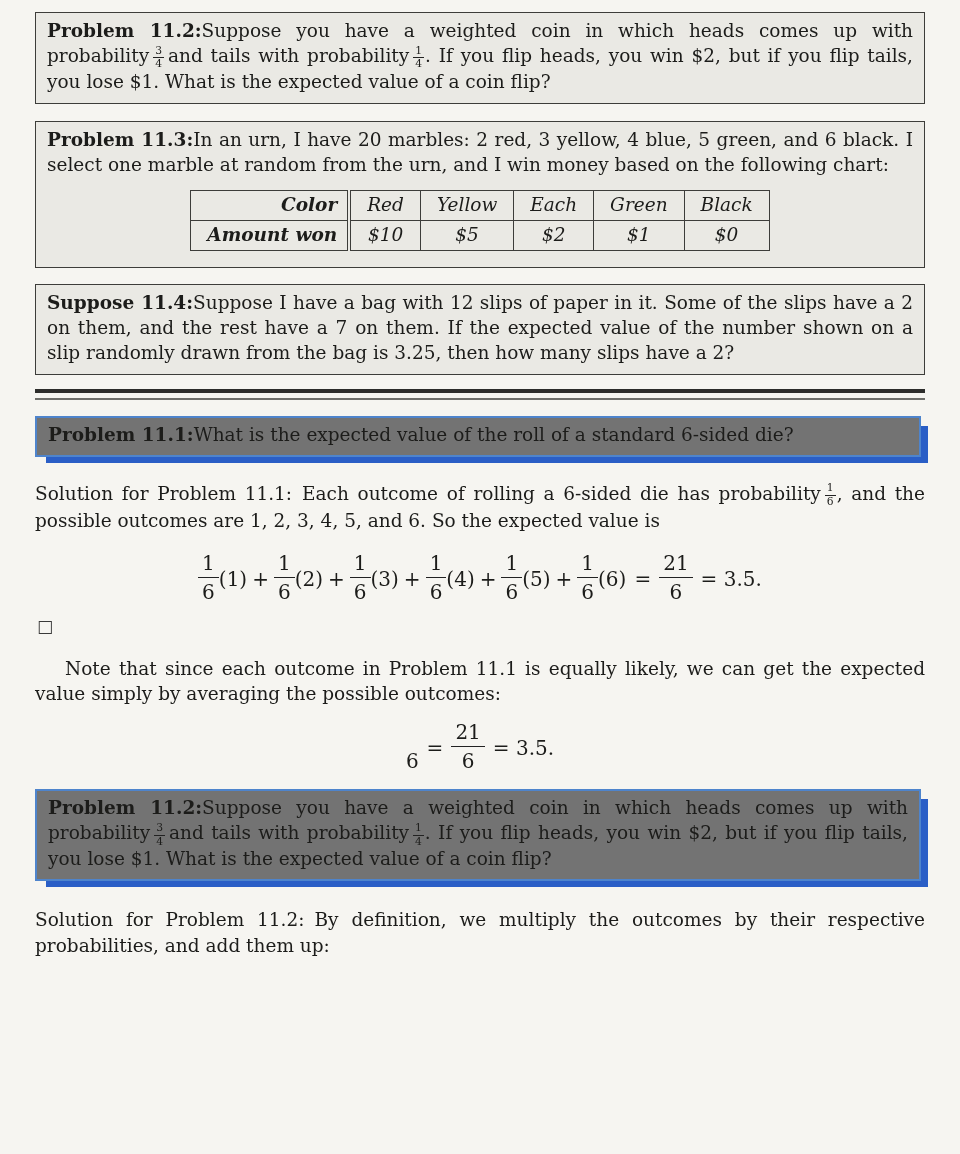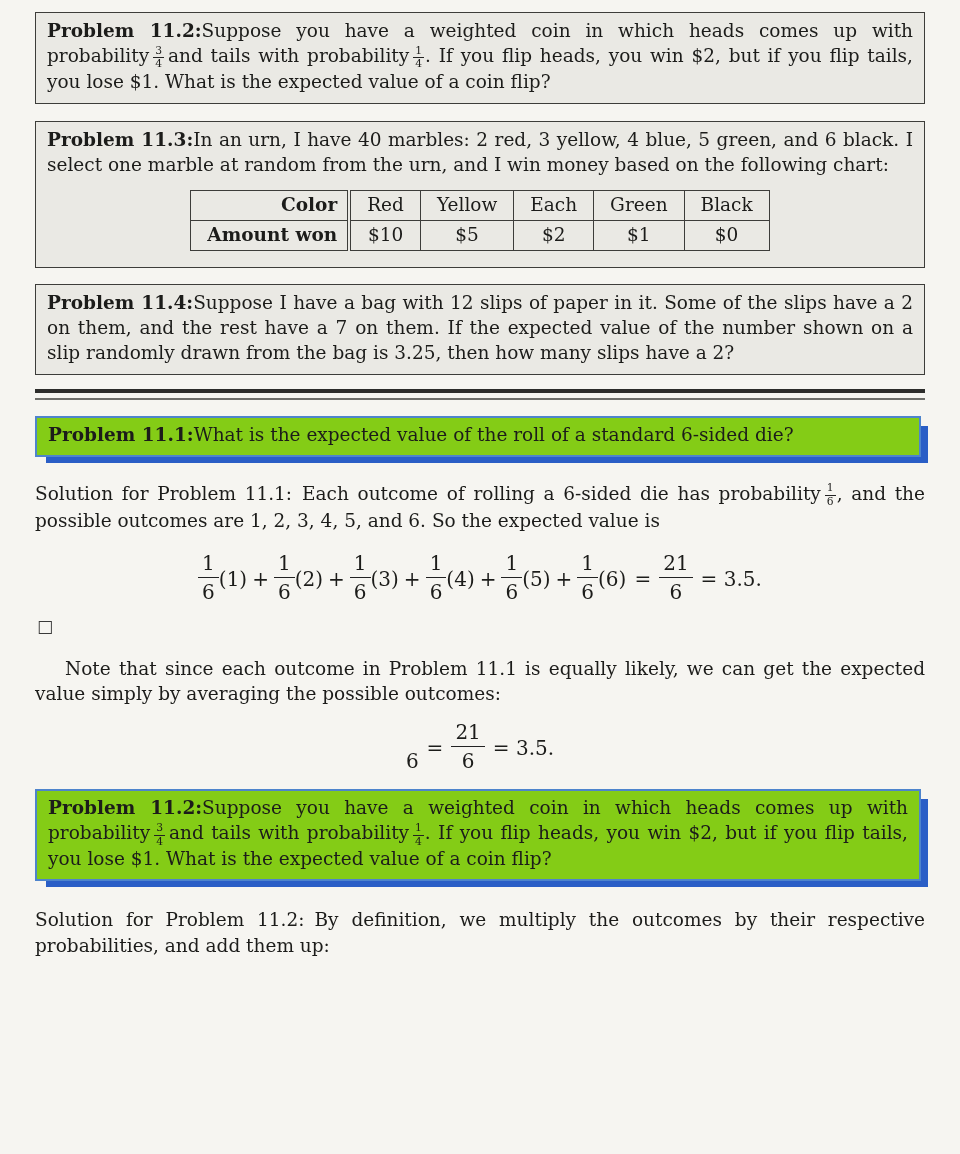--- a/index.html
+++ b/index.html
@@ -17,32 +17,32 @@
     background:#eae9e4;
     padding:6px 11px 8px 11px;
     text-align:justify;line-height:1.35;
     margin-bottom:17px;
   }
   .plabel{font-weight:bold;}
 
   
   .hbox{
     border:2px solid #4e84cc;
-    background:#84cc16;
+    background:#737373;
     box-shadow:9px 8px 0 -2px #2a5ec6;
     padding:5px 11px 7px 11px;
     text-align:justify;line-height:1.35;
     margin-right:4px;
   }
 
   
   .marble-table{border-collapse:collapse;margin:12px auto 8px auto;}
   .marble-table td{
     border:1.5px solid #3d3d3a;
-    padding:2px 16px;text-align:center;
+    padding:2px 16px;text-align:center;font-style:italic;
   }
   .marble-table td.rowhead{
     font-weight:bold;text-align:right;
     border-right:4px double #3d3d3a;
     padding-right:10px;
   }
 
   
   .double-rule{
     border-top:4px solid #2d2d2b;
@@ -74,21 +74,21 @@
 </head>
 <body>
 
 <div class="page">
 
   <div class="pbox">
     <span class="plabel">Problem 11.2:</span><span>Suppose you have a weighted coin in which heads comes up with probability</span><span class="sfrac fr-both"><span class="fnum">3</span><span class="fden">4</span></span><span>and tails with probability</span><span class="sfrac fr-tight"><span class="fnum">1</span><span class="fden">4</span></span><span>. If you flip heads, you win $2, but if you flip tails, you lose $1. What is the expected value of a coin flip?</span>
   </div>
 
   <div class="pbox" style="margin-bottom:16px;">
-    <span class="plabel">Problem 11.3:</span><span>In an urn, I have 40 marbles: 2 red, 3 yellow, 4 blue, 5 green, and 6 black. I select one marble at random from the urn, and I win money based on the following chart:</span>
+    <span class="plabel">Problem 11.3:</span><span>In an urn, I have 20 marbles: 2 red, 3 yellow, 4 blue, 5 green, and 6 black. I select one marble at random from the urn, and I win money based on the following chart:</span>
     <table class="marble-table">
       <tbody>
           <tr>
         <td class="rowhead">Color</td>
         <td>Red</td>
         <td>Yellow</td>
         <td>Each</td>
         <td>Green</td>
         <td>Black</td>
       </tr>
@@ -98,21 +98,21 @@
         <td>$5</td>
         <td>$2</td>
         <td>$1</td>
         <td>$0</td>
       </tr>
     </tbody>
       </table>
   </div>
 
   <div class="pbox" style="margin-bottom:14px;">
-    <span class="plabel">Problem 11.4:</span><span>Suppose I have a bag with 12 slips of paper in it. Some of the slips have a 2 on them, and the rest have a 7 on them. If the expected value of the number shown on a slip randomly drawn from the bag is 3.25, then how many slips have a 2?</span>
+    <span class="plabel">Suppose 11.4:</span><span>Suppose I have a bag with 12 slips of paper in it. Some of the slips have a 2 on them, and the rest have a 7 on them. If the expected value of the number shown on a slip randomly drawn from the bag is 3.25, then how many slips have a 2?</span>
   </div>
 
   <div class="double-rule"></div>
 
 
   <div class="hbox" style="margin-top:16px;">
     <span class="plabel">Problem 11.1:</span><span>What is the expected value of the roll of a standard 6-sided die?</span>
   </div>
 
   <p class="para" style="margin-top:24px;">

